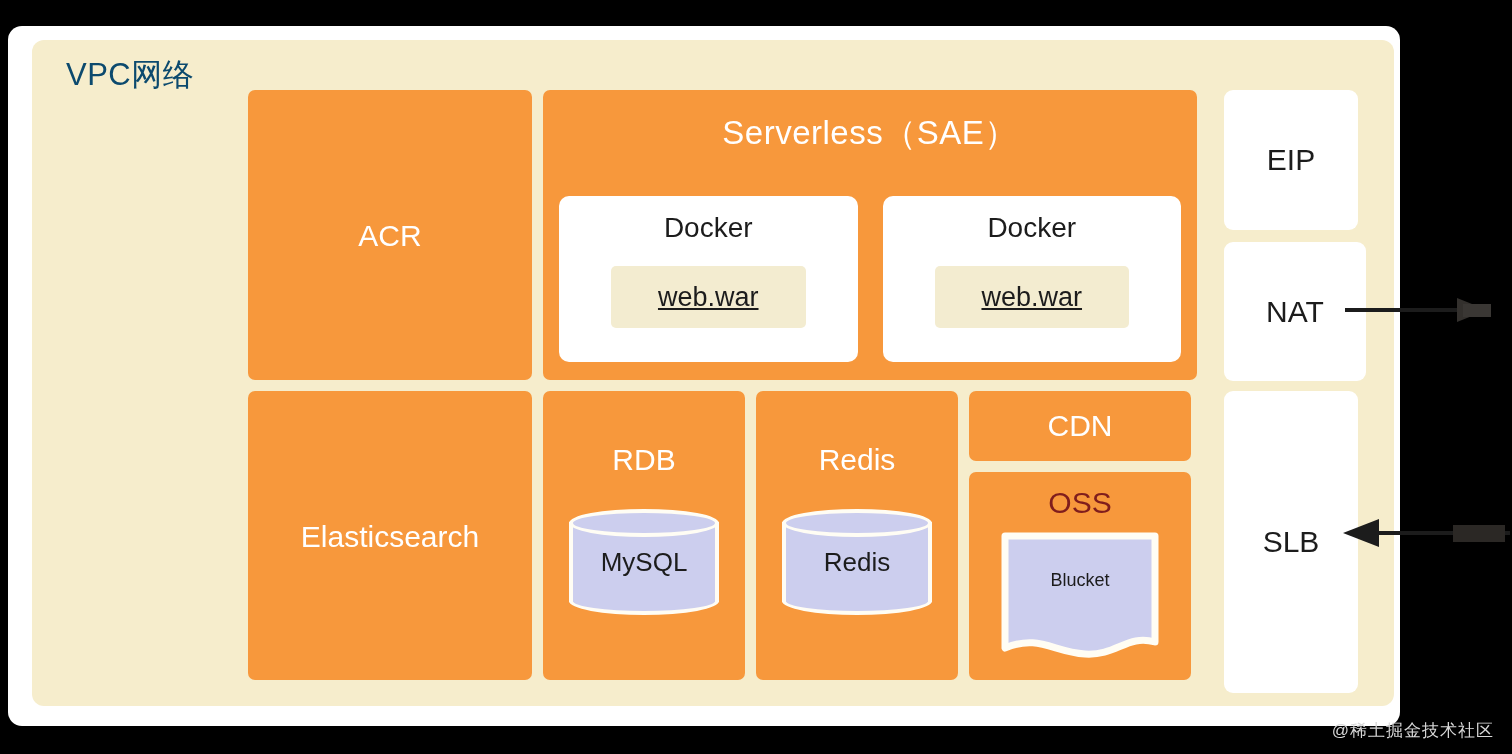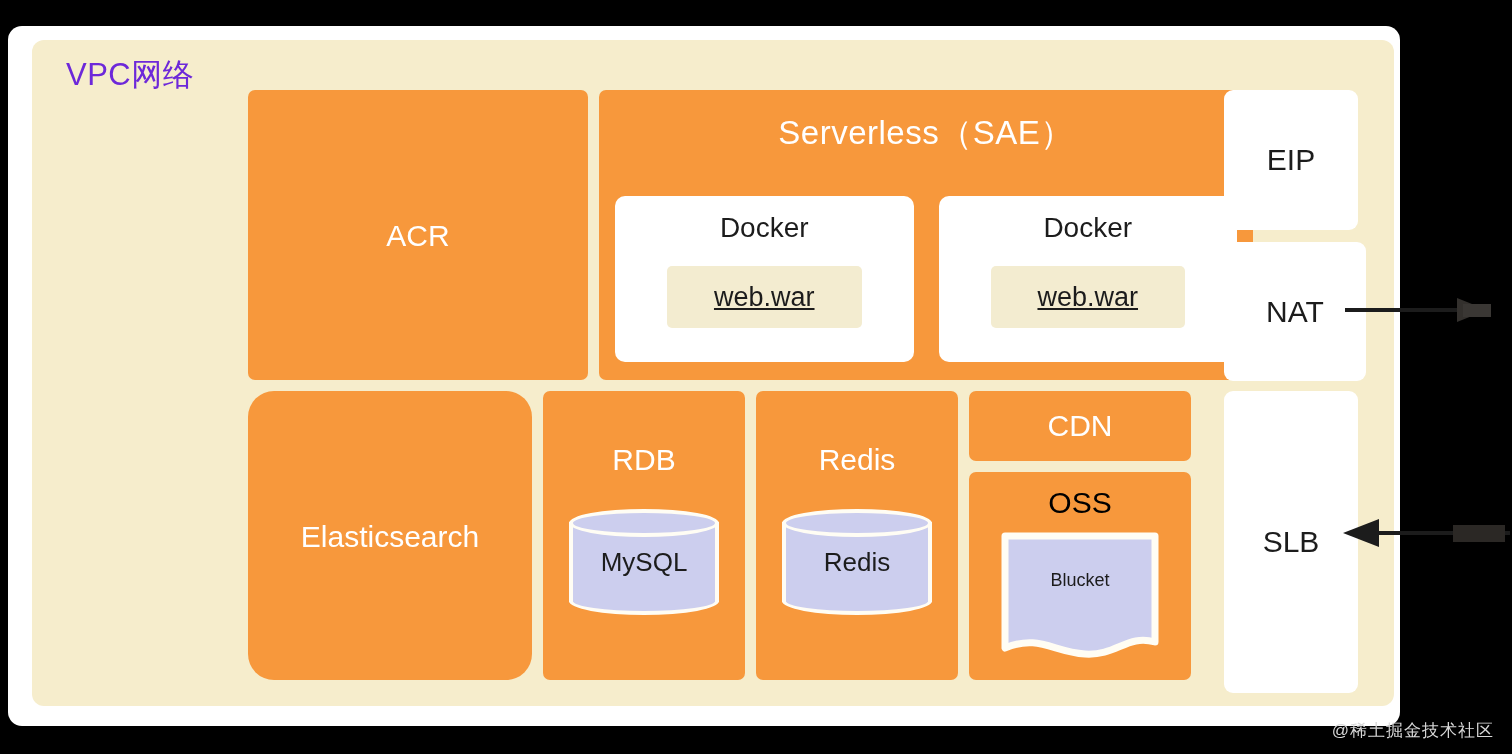--- a/index.html
+++ b/index.html
@@ -43,21 +43,21 @@
     background: #f6edcc;
     border-radius: 12px;
     box-sizing: border-box;
   }
 
   .vpc-title {
     position: absolute;
     left: 34px;
     top: 14px;
     font-size: 31px;
-    color: #6d28d9;
+    color: #0c4a6e;
     letter-spacing: 0.5px;
     white-space: nowrap;
   }
 
   
   .grid {
     position: absolute;
     left: 216px;
     top: 50px;
     width: 1110px;
@@ -93,21 +93,21 @@
   }
   .top-label {
     position: absolute;
     left: 0; right: 0;
     text-align: center;
     font-size: 30px;
     line-height: 1.1;
   }
 
   
-  .box-acr { width: 340px; padding-left: 32px; }
+  .box-acr { width: 284px; padding-left: 32px; }
 
   
   .box-sae { width: 654px; }
   .sae-title {
     top: 25px;
     font-size: 33px;
     letter-spacing: 0.5px;
   }
   .sae-inner {
     position: absolute;
@@ -165,21 +165,21 @@
   .net-label {
     position: absolute;
     left: 0; right: 0; top: 50%;
     transform: translateY(-50%);
     text-align: center;
     font-size: 30px;
     color: #1c1c1c;
   }
 
   
-  .box-es    { width: 284px; border-radius: 26px; }
+  .box-es    { width: 284px; }
   .box-rdb   { width: 202px; }
   .box-redis { width: 202px; }
   .box-stack { width: 222px; position: relative; display: block; }
 
   .stack-cdn {
     position: absolute;
     left: 0; top: 0;
     width: 100%;
     height: 70px;
     background: #f7983c;
@@ -199,21 +199,21 @@
     transform: translateY(-50%);
     text-align: center;
     font-size: 30px;
     color: #ffffff;
   }
   .oss-title {
     position: absolute;
     left: 0; right: 0; top: 14px;
     text-align: center;
     font-size: 30px;
-    color: #000000;
+    color: #7f1d1d;
   }
 
   
   .db-title {
     position: absolute;
     left: 0; right: 0; top: 52px;
     text-align: center;
     font-size: 30px;
     color: #ffffff;
   }

